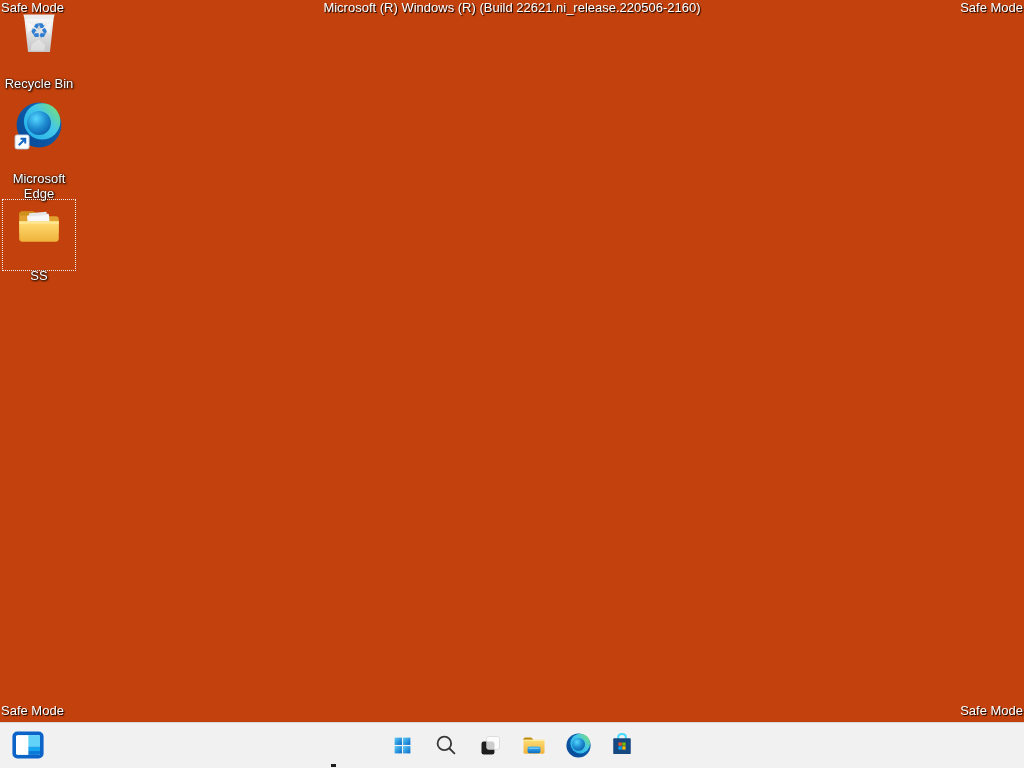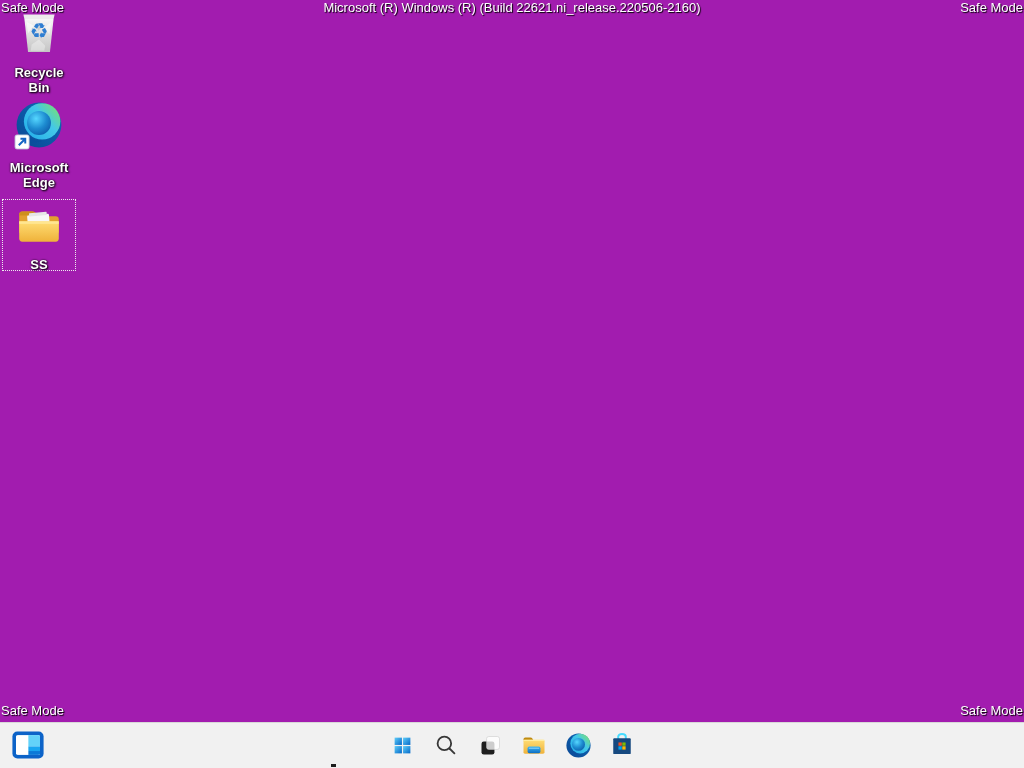--- a/index.html
+++ b/index.html
@@ -13,22 +13,22 @@
   .cl-tl { left:1px; top:0; }
   .cl-tr { right:1px; top:0; }
   .cl-bl { left:1px; top:703px; }
   .cl-br { right:1px; top:703px; }
   .build-text { position:absolute; top:0; left:0; width:100%; text-align:center; color:#fff;
                 font-size:13px; line-height:16px; z-index:1; text-shadow:1px 1px 1px #000; }
 
   
   .desk-item { position:absolute; left:0; width:78px; display:flex; flex-direction:column;
                align-items:center; z-index:2; cursor:default; }
-  .di-label { color:#fff; font-size:13px; line-height:15px; text-align:center; margin-top:6px;
-              text-shadow:1px 1px 2px #000, 0 0 2px #000; max-width:72px;font-weight:bold; }
+  .di-label { color:#fff; font-size:13px; line-height:15px; text-align:center; margin-top:17px;
+              text-shadow:1px 1px 2px #000, 0 0 2px #000; max-width:72px; }
   .desk-item.selected { left:2px; width:74px; border:1px dotted #eee; padding-top:3px; height:72px; }
 
   
   .taskbar { position:absolute; left:0; top:722px; width:1024px; height:46px;
              background:#f1f1f1; border-top:1px solid #d8d8d8; z-index:3; }
   .tb-btn { position:relative; width:40px; height:40px; border:none; background:transparent;
             border-radius:5px; display:flex; align-items:center; justify-content:center; cursor:pointer; }
   .tb-widgets { position:absolute; left:8px; top:2px; }
   .tb-center { position:absolute; left:50%; top:2px; transform:translateX(-50%);
                display:flex; gap:4px; }
@@ -68,21 +68,21 @@
       <stop offset="0" stop-color="#41b7f3"></stop>
         <stop offset="1" stop-color="#0a6cc4"></stop>
     </linearGradient>
     <linearGradient id="binG" x1="0" y1="0" x2="0" y2="1">
       <stop offset="0" stop-color="#f6f6f6"></stop>
         <stop offset="1" stop-color="#c4c4c4"></stop>
     </linearGradient>
   </defs>
 </svg>
 
-<div class="screen" style="background: #a21caf;">
+<div class="screen" style="background: #c2410c;">
 
   <div class="corner-label cl-tl">Safe Mode</div>
   <div class="build-text">Microsoft (R) Windows (R) (Build 22621.ni_release.220506-2160)</div>
   <div class="corner-label cl-tr">Safe Mode</div>
   <div class="corner-label cl-bl">Safe Mode</div>
   <div class="corner-label cl-br">Safe Mode</div>
 
   <div class="desk-item" style="top:5px">
     <div class="di-icon">
       <svg width="50" height="50" viewBox="0 0 48 48">

